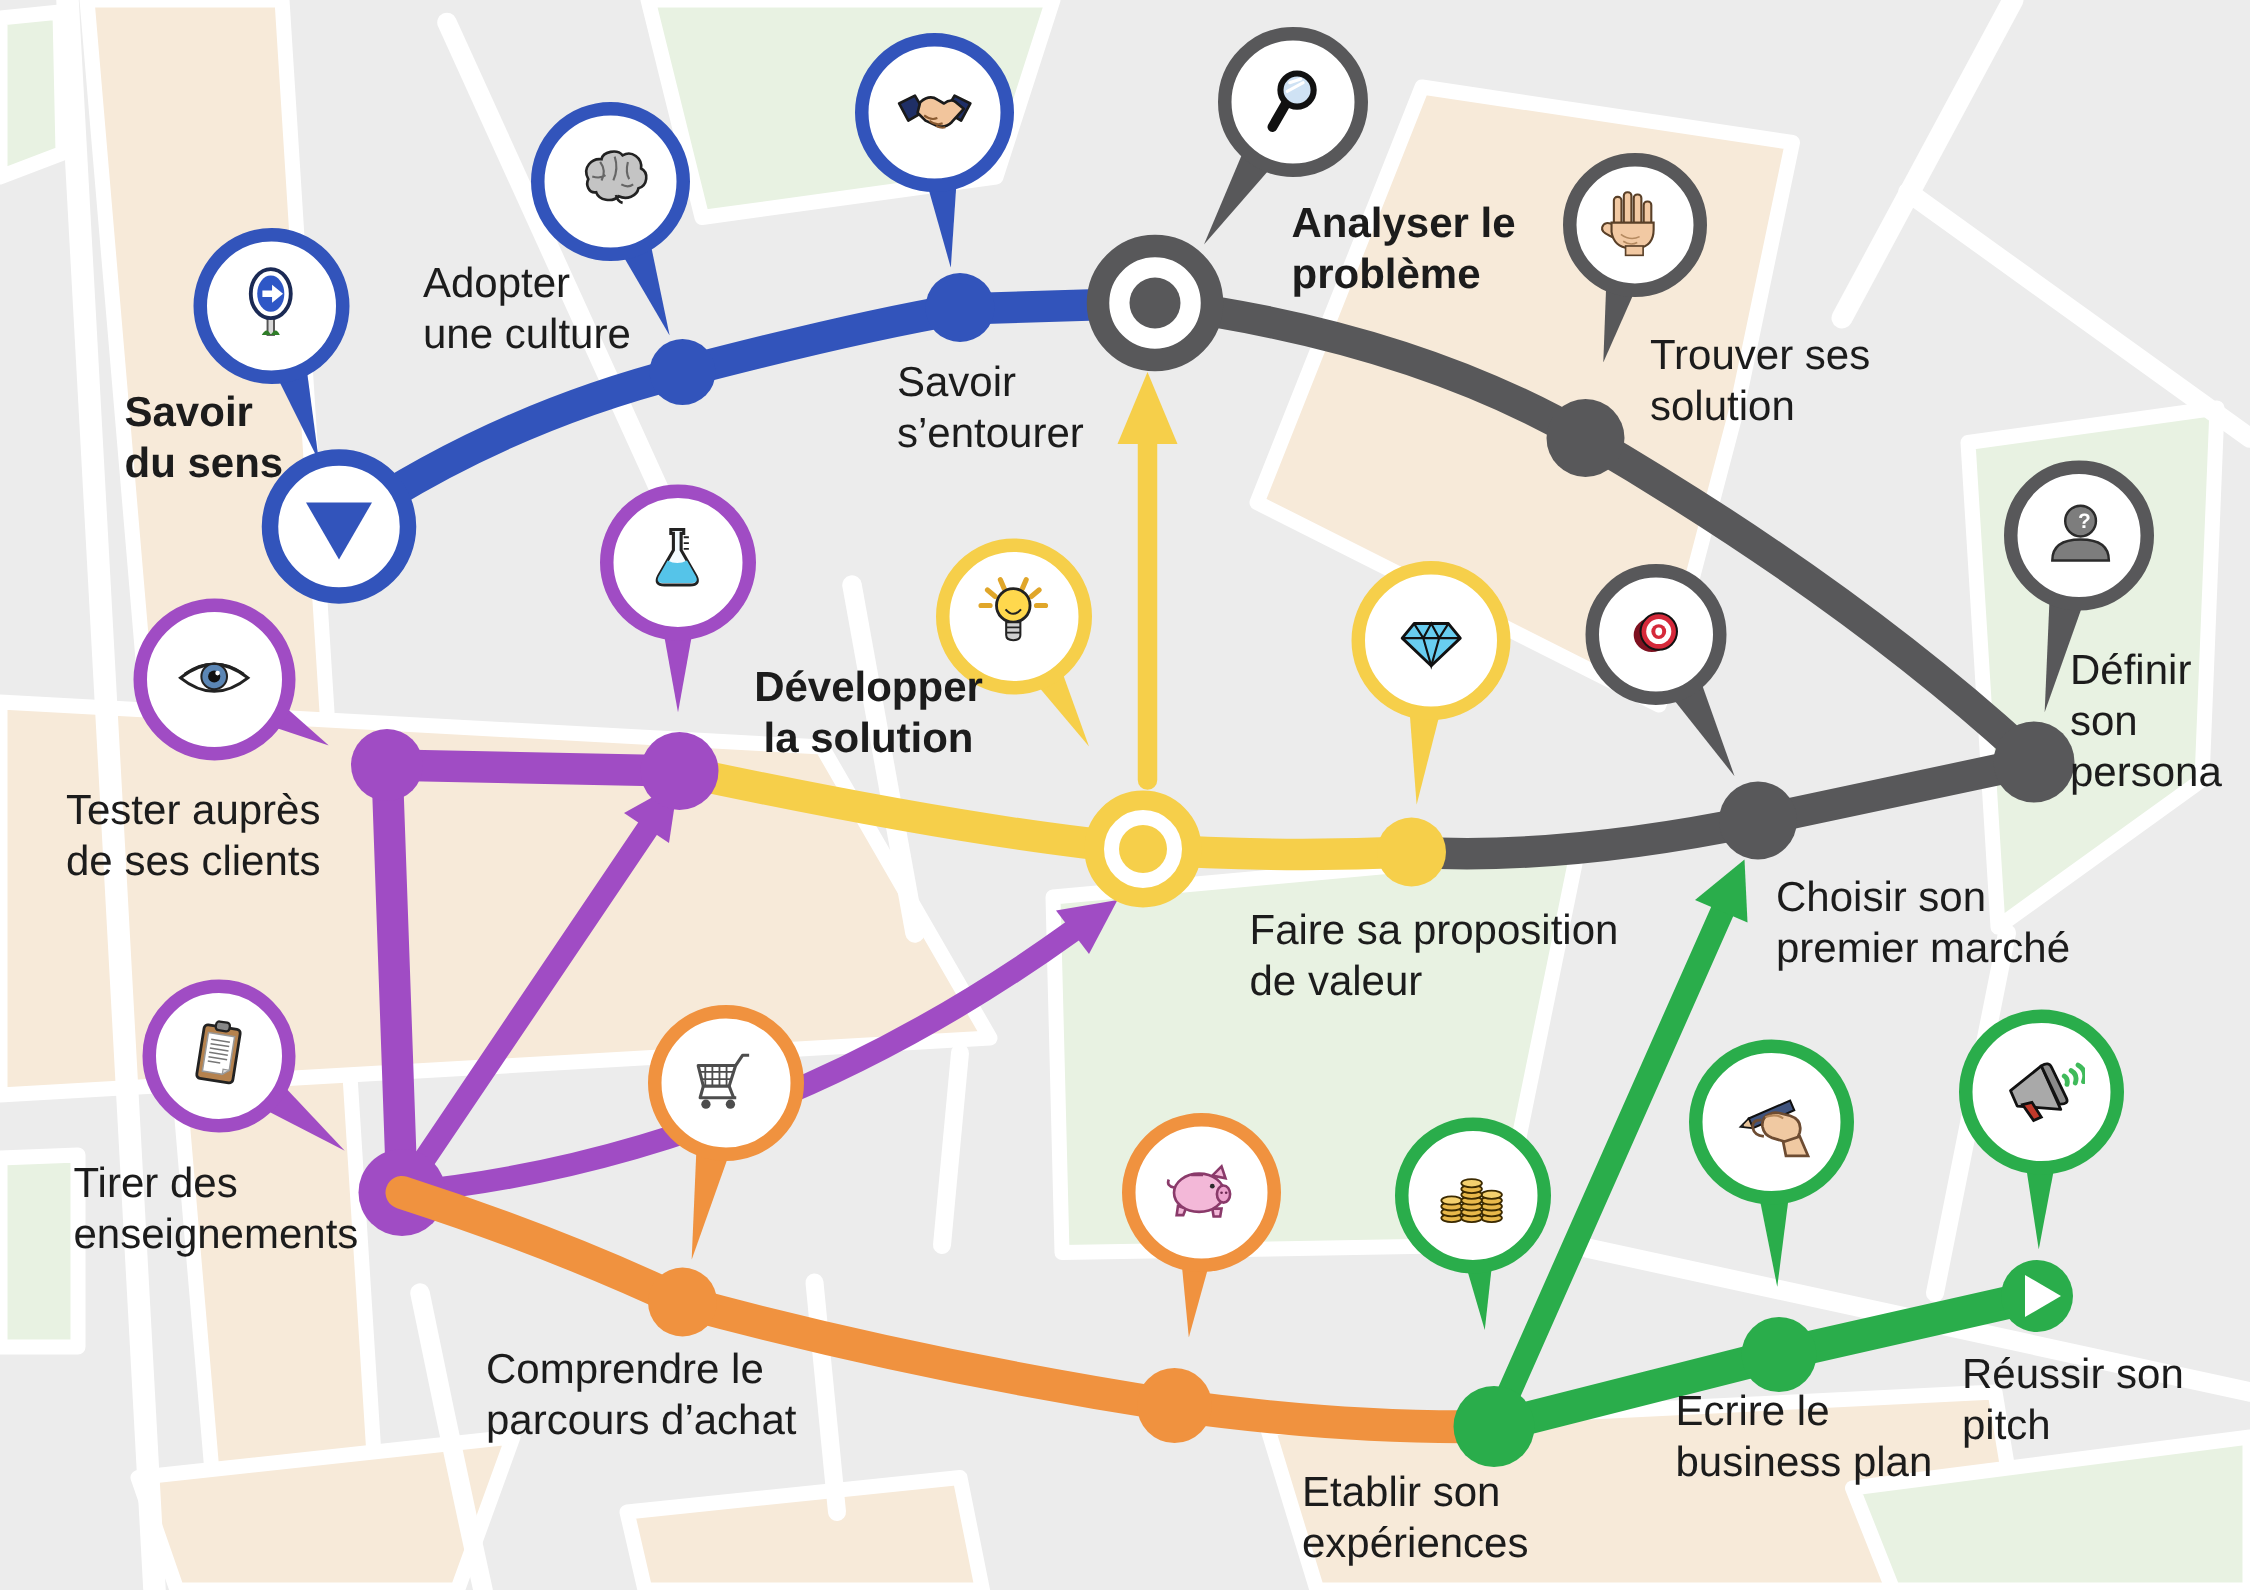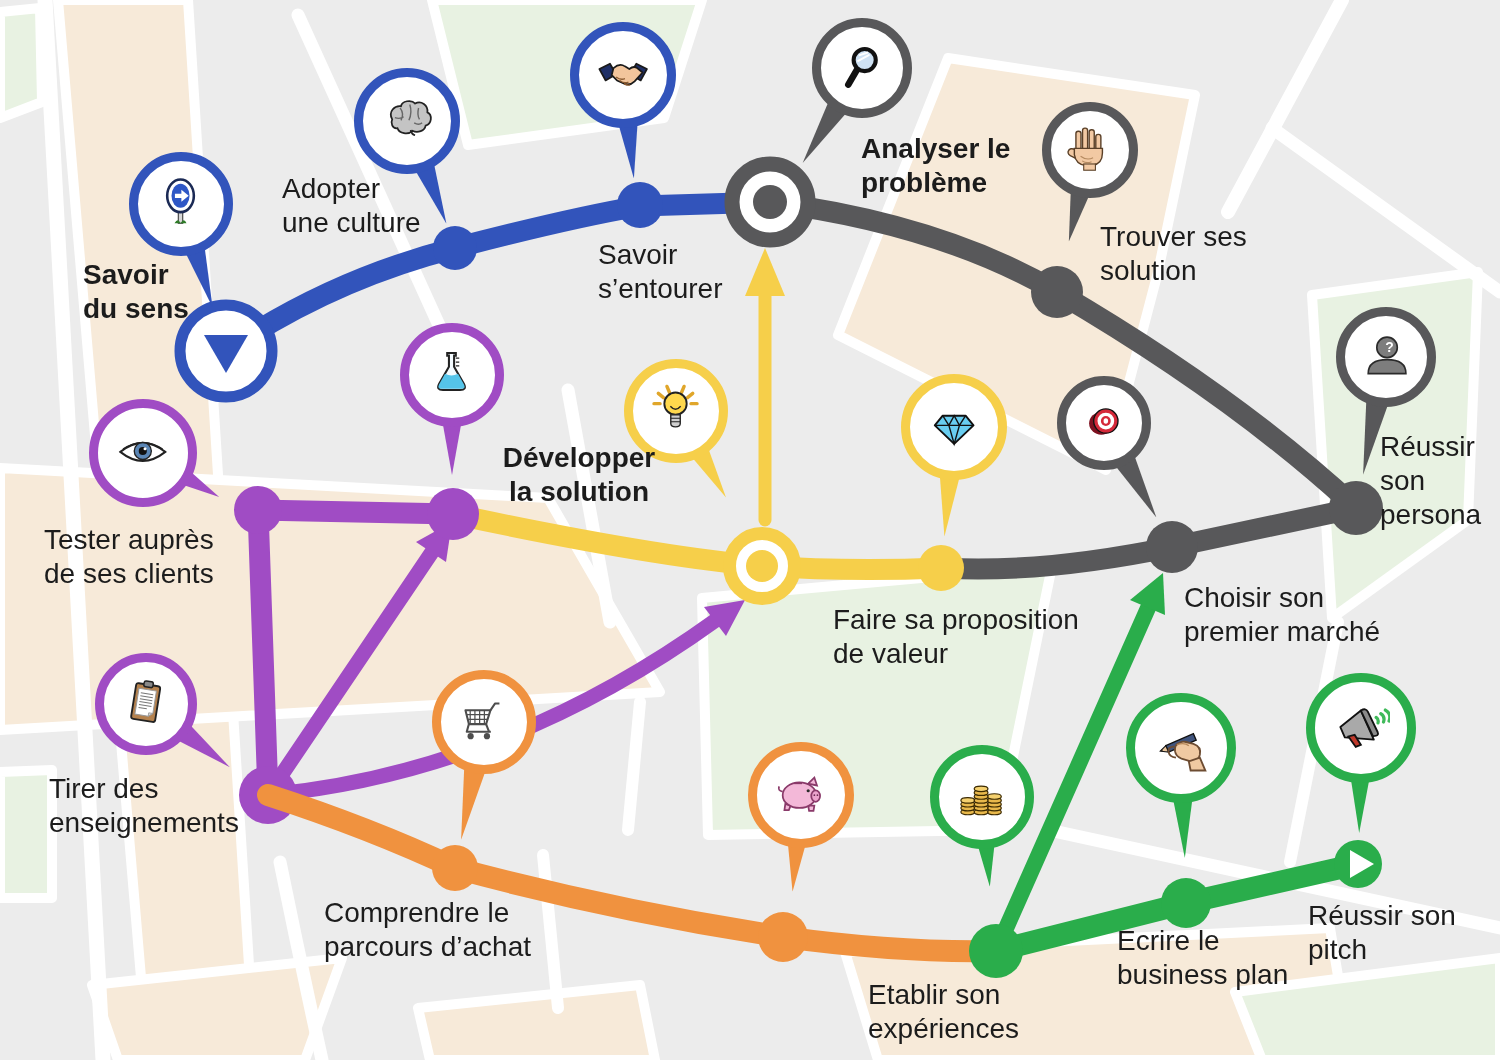--- a/index.html
+++ b/index.html
@@ -375,21 +375,21 @@
   <div class="lbl b" style="left:83px;top:258px">Savoir
 du sens</div>
   <div class="lbl" style="left:282px;top:172px">Adopter
 une culture</div>
   <div class="lbl" style="left:598px;top:238px">Savoir
 s’entourer</div>
   <div class="lbl b" style="left:861px;top:132px">Analyser le
 problème</div>
   <div class="lbl" style="left:1100px;top:220px">Trouver ses
 solution</div>
-  <div class="lbl" style="left:1380px;top:430px">Réussir
+  <div class="lbl" style="left:1380px;top:430px">Définir
 son
 persona</div>
   <div class="lbl" style="left:44px;top:523px">Tester auprès
 de ses clients</div>
   <div class="lbl b ctr" style="left:470px;top:441px;width:160px">Développer
 la solution</div>
   <div class="lbl" style="left:833px;top:603px">Faire sa proposition
 de valeur</div>
   <div class="lbl" style="left:1184px;top:581px">Choisir son
 premier marché</div>

